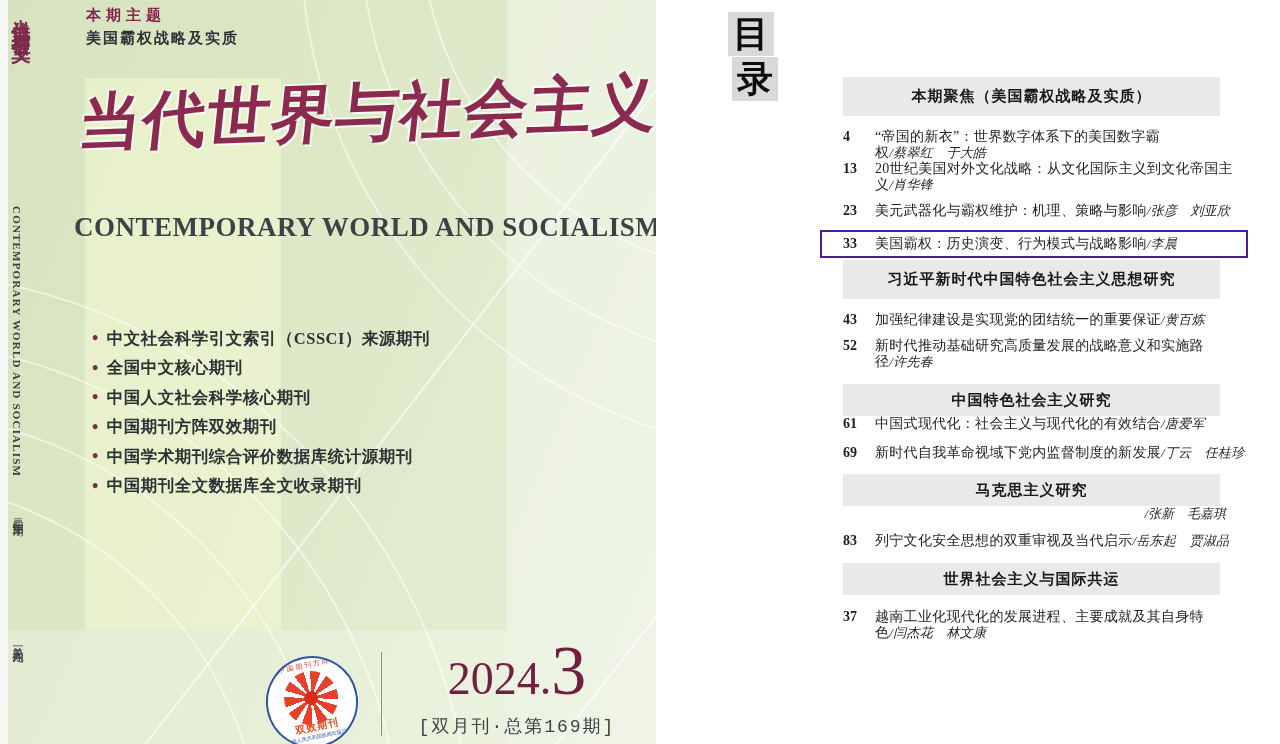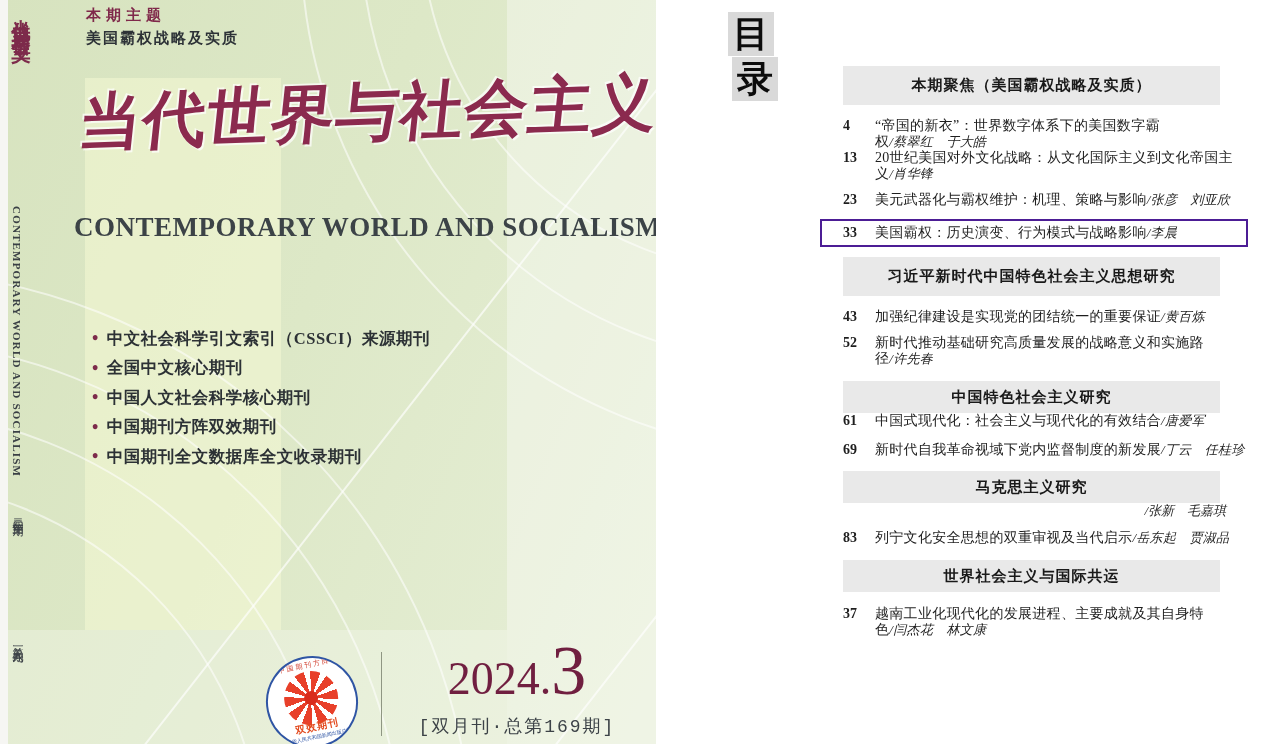--- a/index.html
+++ b/index.html
@@ -54,35 +54,35 @@
   .logo .top{top:2px;font-size:7px;color:#d03a2a;letter-spacing:2px;}
   .logo .mid{top:62px;font-size:10px;font-weight:800;color:#e34a1e;letter-spacing:1px;}
   .logo .bot{top:75px;font-size:6px;color:#2f55a4;transform:scale(.85);}
   
   #page{position:absolute;left:656px;top:0;width:624px;height:744px;background:#fff;}
   #mulu{position:absolute;left:72px;top:12px;}
   .mchar{width:46px;height:44px;background:#d9d9d9;display:flex;align-items:center;
          justify-content:center;font-size:36px;font-weight:900;color:#0c0c0c;
          font-family:"Liberation Sans",sans-serif;}
   .mchar+.mchar{margin-top:1px;margin-left:4px;}
-  #col{position:absolute;left:187px;top:66px;width:405px;}
+  #col{position:absolute;left:187px;top:77px;width:405px;}
   .band{height:39px;width:377px;background:#e9e9e9;display:flex;align-items:center;
         justify-content:center;font-size:15px;font-weight:800;color:#191919;letter-spacing:1px;
         font-family:"Liberation Sans",sans-serif;}
   .band.tall{height:32px;}
   .row{display:flex;align-items:baseline;font-size:14px;line-height:16px;color:#1e1e1e;}
   .num{width:32px;font-weight:700;flex:none;}
   .etitle{letter-spacing:.3px;}
   .auth{font-style:italic;font-size:13px;white-space:nowrap;}
   .row2{display:block;text-align:right;padding-right:22px;font-size:13px;line-height:16px;
         font-style:italic;color:#1e1e1e;}
   .hl{border:2px solid #4c1d95;margin-left:-23px;padding:4px 0 4px 21px;}
   
   .mt13{margin-top:13px;} .mt12{margin-top:0;} .mt10{margin-top:10px;} .mt11{margin-top:11px;}
-  .mt6{margin-top:10px;text-align:right;} .mt14{margin-top:14px;}
+  .mt6{margin-top:2px;text-align:right;} .mt14{margin-top:14px;}
 </style>
 </head>
 <body>
 
 <div id="stage">
 
   <div id="cover">
 
     <div class="panel panel-a"></div>
     <div class="panel panel-right"></div>
@@ -107,20 +107,21 @@
     <div class="topic-sub">美国霸权战略及实质</div>
 
     <div class="cal">当代世界与社会主义</div>
     <div class="entitle">CONTEMPORARY WORLD AND SOCIALISM</div>
 
     <ul class="honors">
       <li>中文社会科学引文索引（CSSCI）来源期刊</li>
       <li>全国中文核心期刊</li>
       <li>中国人文社会科学核心期刊</li>
       <li>中国期刊方阵双效期刊</li>
+      <li>中国学术期刊综合评价数据库统计源期刊</li>
       <li>中国期刊全文数据库全文收录期刊</li>
     </ul>
 
     <div class="logo">
       <div class="swirl"></div>
       <div class="eye"></div>
       <div class="t top">中国期刊方阵</div>
       <div class="t mid">双效期刊</div>
       <div class="t bot">中华人民共和国新闻出版总署</div>
     </div>

